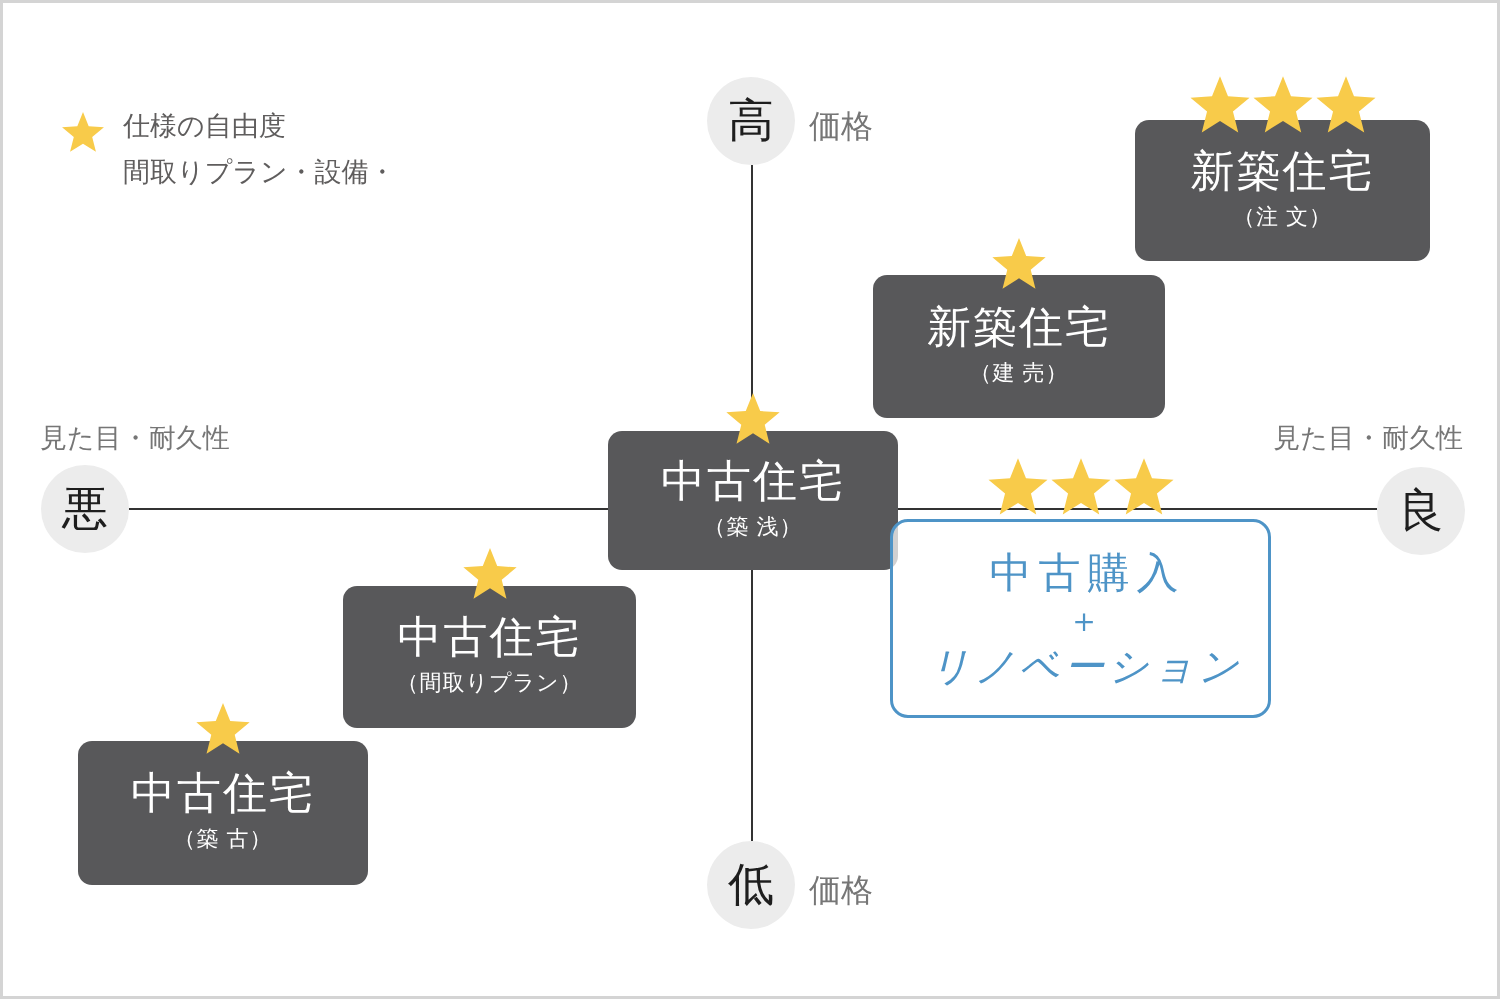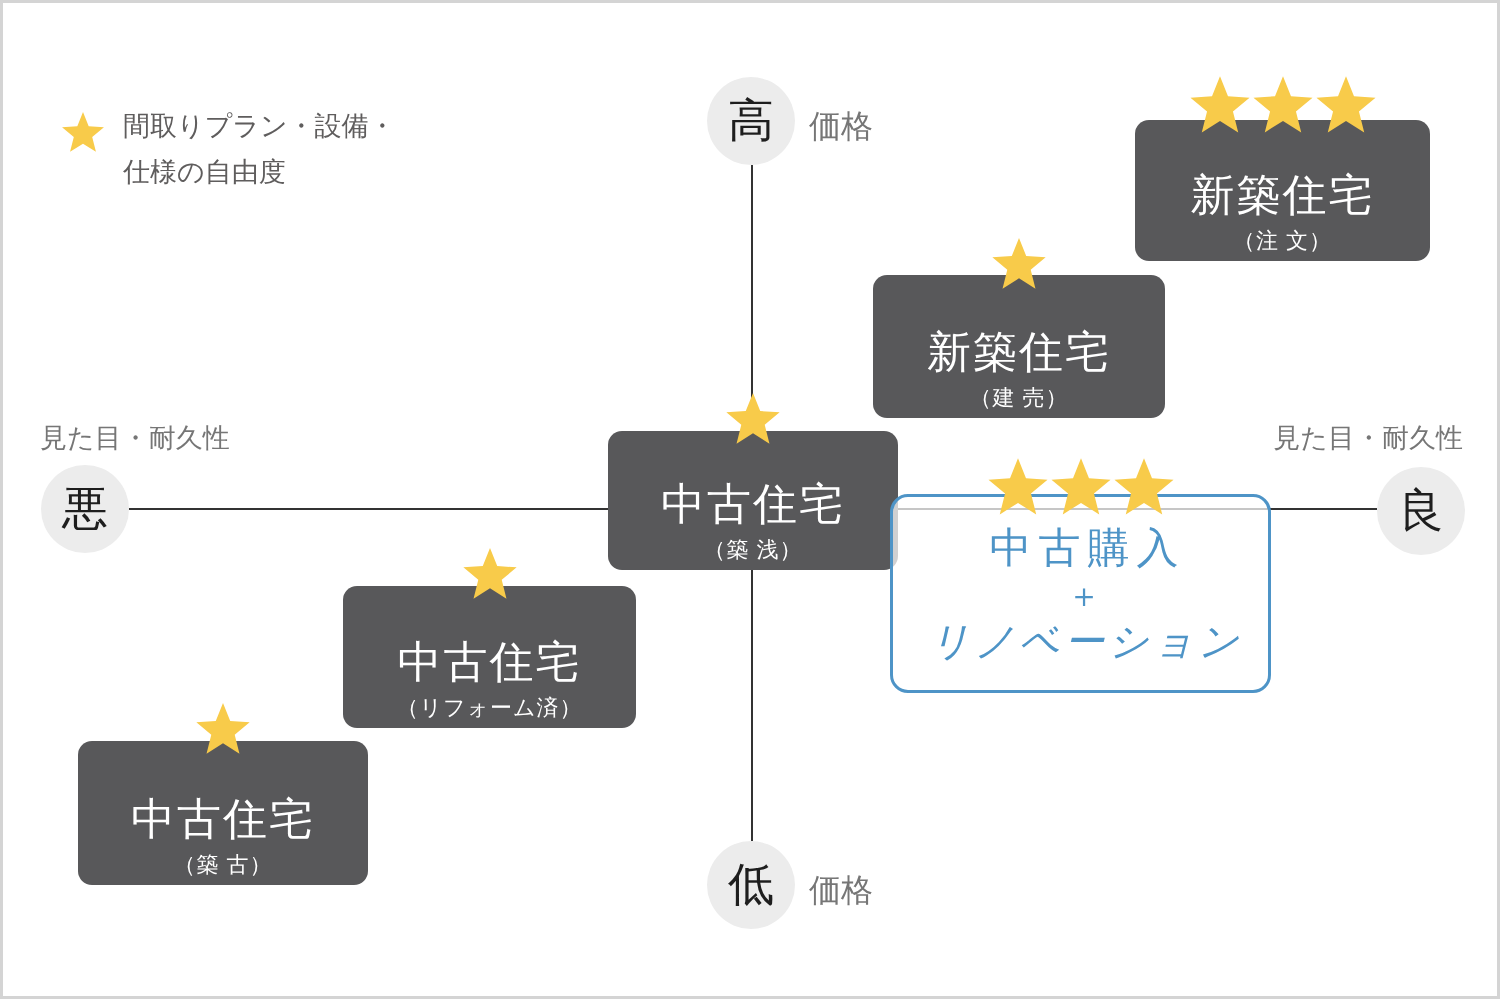--- a/index.html
+++ b/index.html
@@ -52,39 +52,39 @@
   .legend .star-row{position:static;margin-top:8px;}
   .legend-text{margin-left:18px;color:var(--legend-text);font-size:27px;line-height:46px;white-space:nowrap;}
 
   
   .box{
     position:absolute;display:flex;flex-direction:column;align-items:center;justify-content:center;
     text-align:center;white-space:nowrap;
   }
   .box-dark{
     background:var(--box-dark);color:var(--box-text);
-    border-radius:14px;z-index:3;justify-content:flex-end;
+    border-radius:14px;z-index:3;
   }
   .box-dark .line1{font-size:44px;line-height:52px;letter-spacing:2px;}
   .box-dark .line2{font-size:22px;line-height:40px;letter-spacing:1px;}
   .box-blue{
     background:rgba(255,255,255,0.72);
     border:3px solid var(--blue);color:var(--blue);
     border-radius:18px;z-index:4;
   }
   .box-blue .line1{font-size:42px;line-height:52px;letter-spacing:7px;text-indent:7px;}
   .box-blue .line2{font-size:34px;line-height:42px;}
   .box-blue .line3{font-size:40px;line-height:50px;letter-spacing:4px;text-indent:4px;font-style:italic;}
 
   #box-chumon   {left:1132px;top:117px;width:295px;height:141px;}
   #box-tateuri  {left:870px; top:272px;width:292px;height:143px;}
   #box-chikusen {left:605px; top:428px;width:290px;height:139px;}
   #box-reform   {left:340px; top:583px;width:293px;height:142px;}
   #box-chikufuru{left:75px;  top:738px;width:290px;height:144px;}
-  #box-renov    {left:887px; top:491px;width:381px;height:199px;padding-left:7px;}
+  #box-renov    {left:887px; top:516px;width:381px;height:199px;padding-left:7px;}
 
   
   .star-row{
     position:absolute;display:flex;justify-content:center;align-items:flex-start;gap:1px;z-index:5;
   }
   .star-row svg{display:block;}
   .sz62 svg{width:62px;height:59px;}
   .sz56 svg{width:56px;height:53px;}
   .sz44 svg{width:44px;height:42px;}
   .star-row svg polygon{fill:var(--star-gold);}
@@ -101,22 +101,22 @@
 
 <div class="canvas">
 
   <div class="legend">
     <span class="star-row sz44">
   <svg viewBox="0 0 100 91" xmlns="http://www.w3.org/2000/svg">
     <polygon points="50,0 62.9,32.2 97.6,34.5 70.9,56.8 79.4,90.5 50,72 20.6,90.5 29.1,56.8 2.4,34.5 37.1,32.2"></polygon>
   </svg>
 </span>
     <div class="legend-text">
+      <div>仕様の自由度</div>
       <div>間取りプラン・設備・</div>
-      <div>仕様の自由度</div>
     </div>
   </div>
 
   <div class="axis-line" id="axis-v"></div>
   <div class="axis-line" id="axis-h"></div>
 
   <div class="endpoint" id="ep-high">
     <span>高</span>
   </div>
   <div class="endpoint" id="ep-low">
@@ -141,21 +141,21 @@
   <div class="box box-dark" id="box-tateuri">
     <div class="line1">新築住宅</div>
     <div class="line2">（建 売）</div>
   </div>
   <div class="box box-dark" id="box-chikusen">
     <div class="line1">中古住宅</div>
     <div class="line2">（築 浅）</div>
   </div>
   <div class="box box-dark" id="box-reform">
     <div class="line1">中古住宅</div>
-    <div class="line2">（リフォーム済）</div>
+    <div class="line2">（間取りプラン）</div>
   </div>
   <div class="box box-dark" id="box-chikufuru">
     <div class="line1">中古住宅</div>
     <div class="line2">（築 古）</div>
   </div>
 
   <div class="box box-blue" id="box-renov">
     <div class="line1">中古購入</div>
     <div class="line2">＋</div>
     <div class="line3">リノベーション</div>

